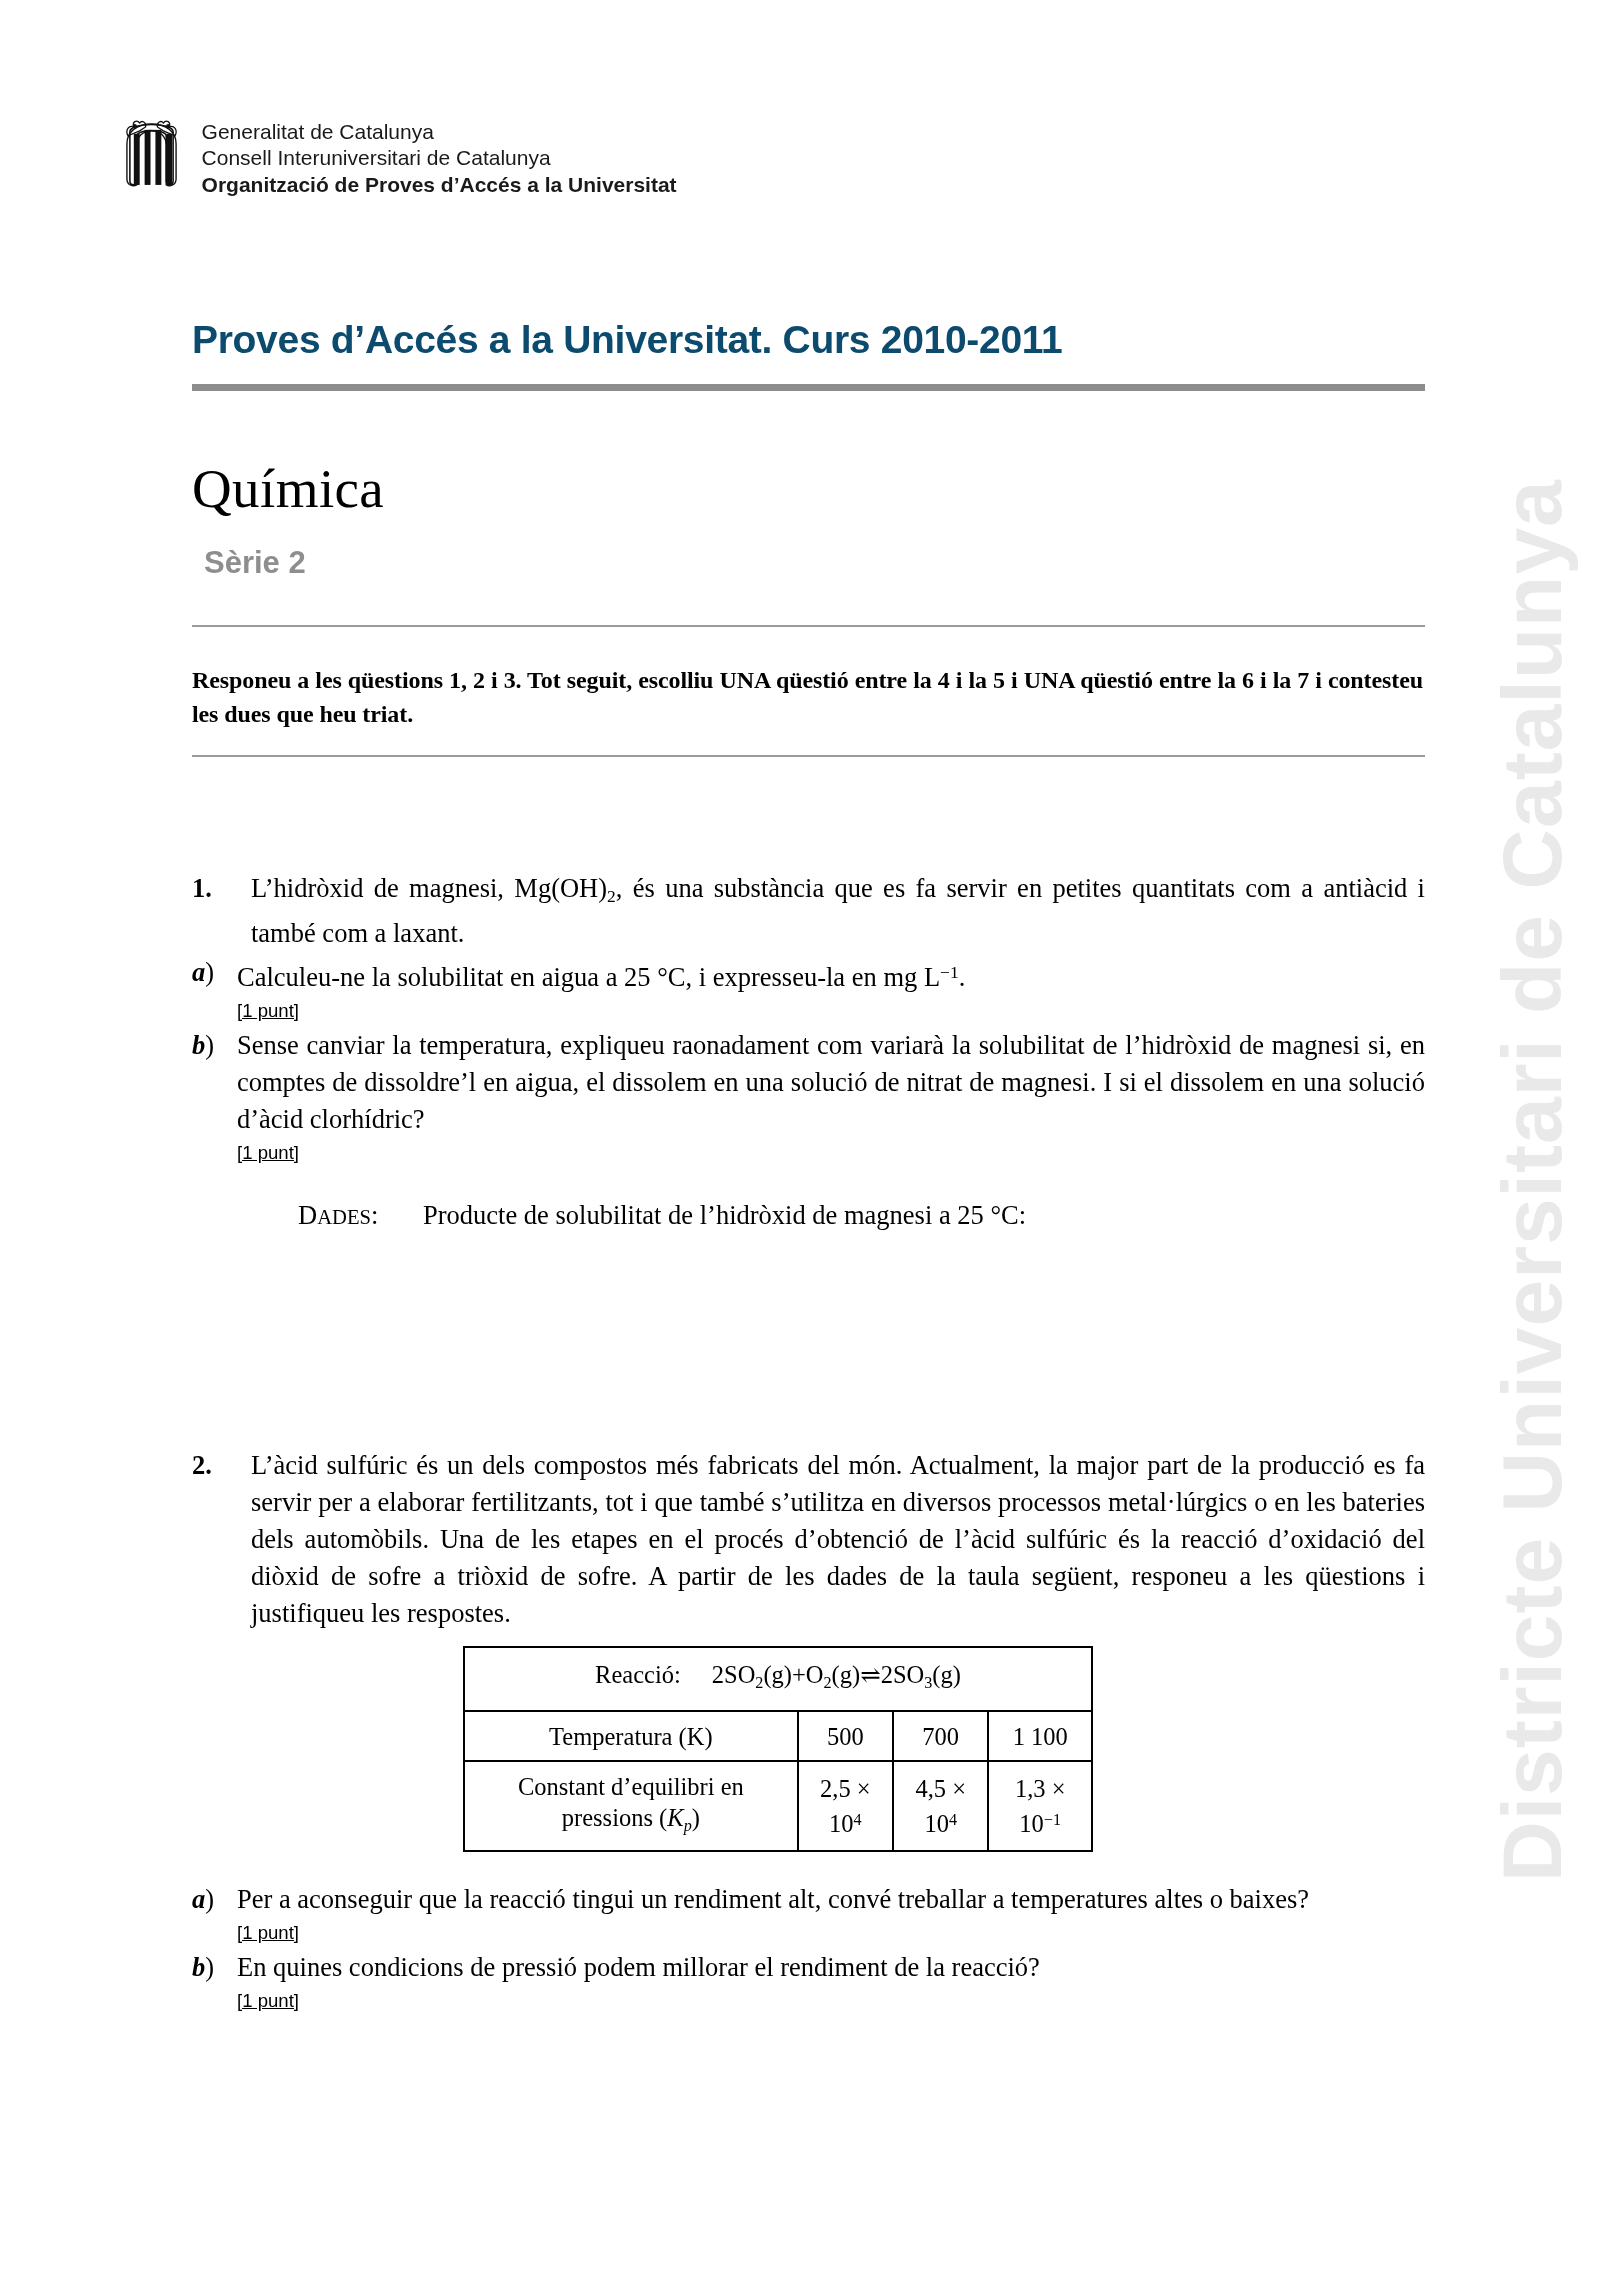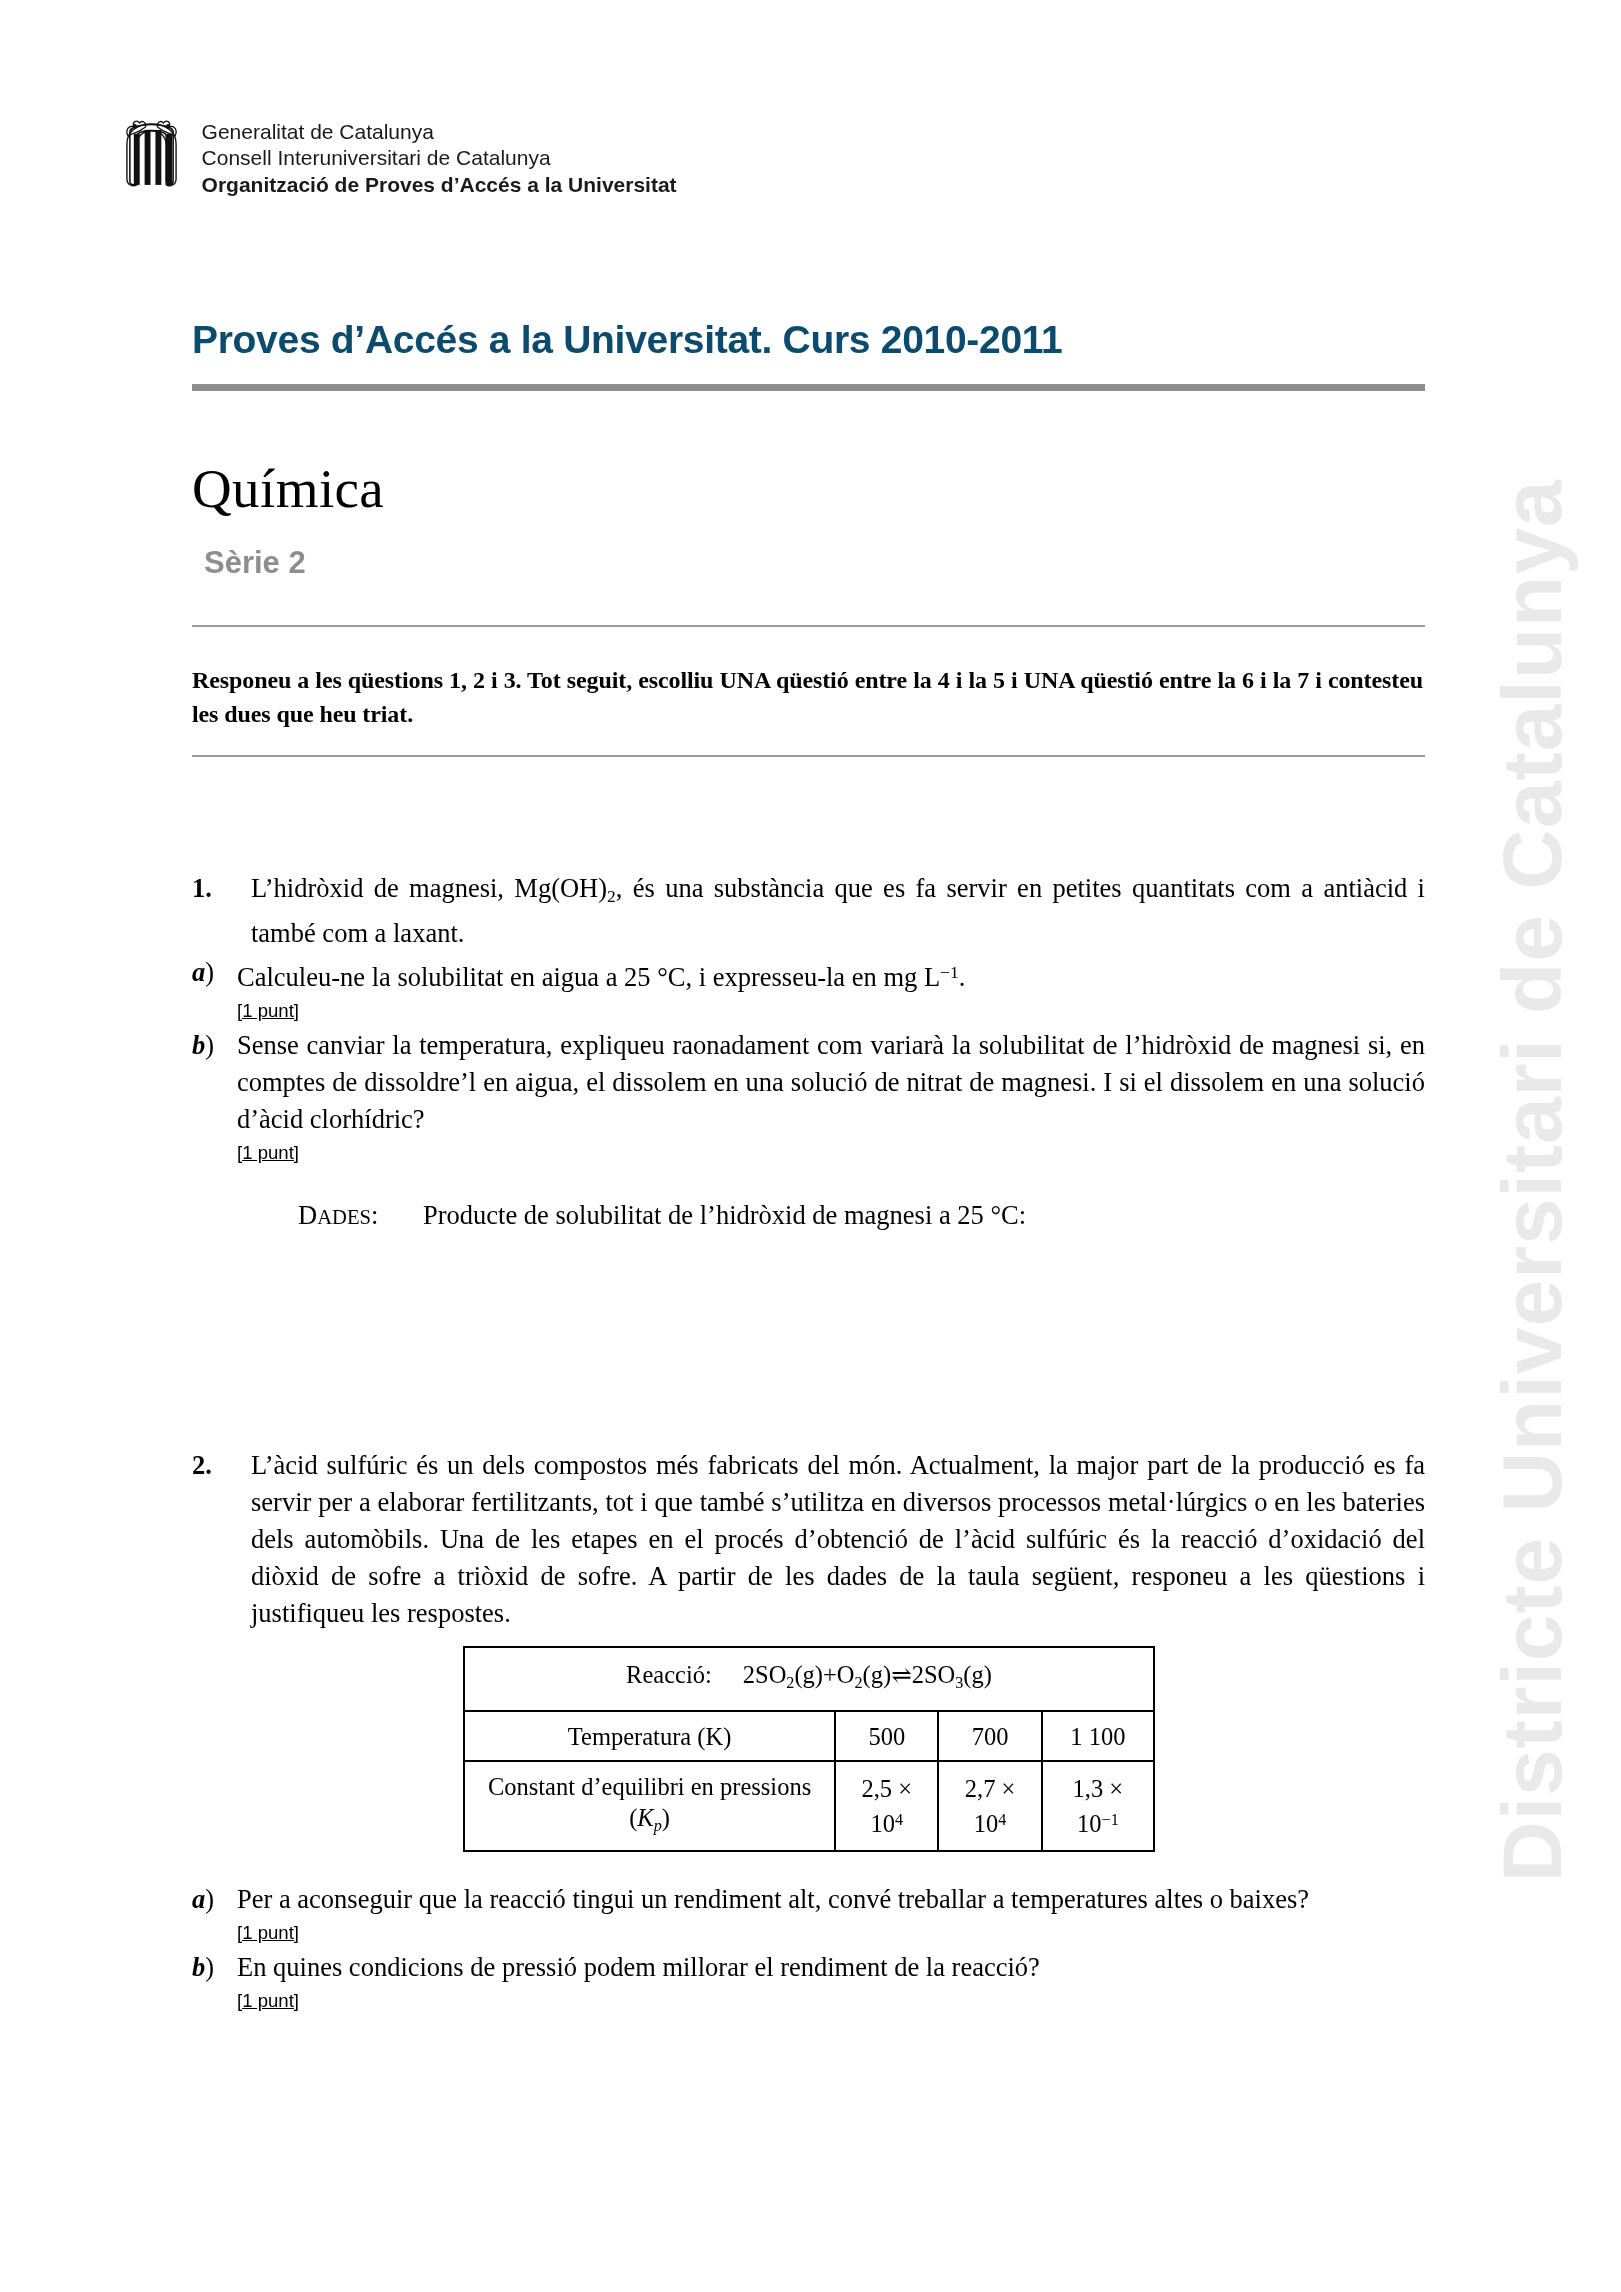--- a/index.html
+++ b/index.html
@@ -238,21 +238,21 @@
     text-align: center;
     font-style: italic;
     font-size: 26.5px;
     margin-top: 25.5px;
     margin-left: 59px;
   }
   table.kp {
     border-collapse: collapse;
     margin: 13.7px auto 0 auto;
     margin-left: 271px;
-    width: 692px;
+    width: 630px;
     font-size: 24.5px;
   }
   table.kp td {
     border: 2px solid #000;
     padding: 8.8px 7.8px;
     text-align: center;
     line-height: 31px;
   }
   table.kp td.rxn { padding: 11.8px 7.8px; }
   table.kp td.label { text-align: center; }
@@ -351,21 +351,21 @@
           </tr>
           <tr>
             <td class="label">Temperatura (K)</td>
             <td>500</td>
             <td>700</td>
             <td>1 100</td>
           </tr>
           <tr>
             <td class="label"><span>Constant d’equilibri en pressions (</span><span class="ital">K</span><sub class="ital">p</sub><span>)</span></td>
             <td><span>2,5</span> × 10<sup>4</sup></td>
-            <td><span>2,7</span> × 10<sup>4</sup></td>
+            <td><span>4,5</span> × 10<sup>4</sup></td>
             <td><span>1,3</span> × 10<sup>−1</sup></td>
           </tr>
         </tbody>
       </table>
 
       <div class="q2-parts">
         <div class="subpart">
           <div class="subpart-letter"><span>a</span><span class="paren">)</span></div>
           <div class="subpart-text">Per a aconseguir que la reacció tingui un rendiment alt, convé treballar a temperatures altes o baixes?</div>
         </div>

